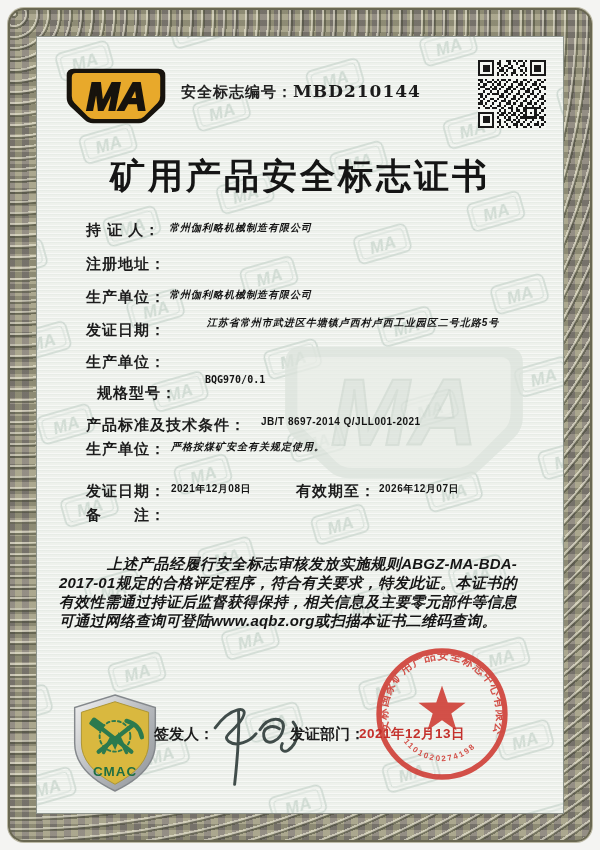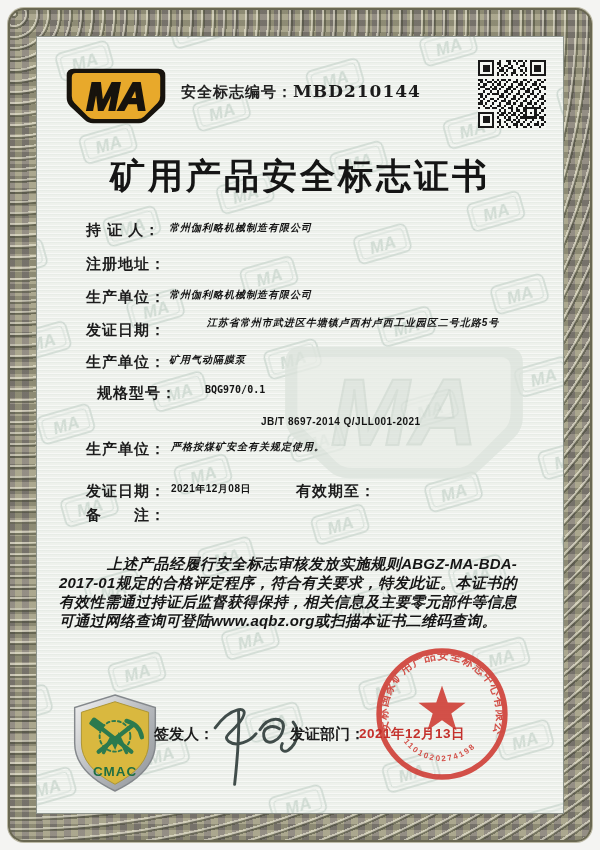--- a/index.html
+++ b/index.html
@@ -108,33 +108,34 @@
 
     <div class="abs row-label" style="left:49px;top:218px;">注册地址：</div>
 
     <div class="abs row-label" style="left:49px;top:251px;">生产单位：</div>
     <div class="abs row-value kai" style="left:132px;top:251px;">常州伽利略机械制造有限公司</div>
 
     <div class="abs row-label" style="left:49px;top:284px;">发证日期：</div>
     <div class="abs row-value kai" style="left:132px;top:276px;width:368px;line-height:19px;">江苏省常州市武进区牛塘镇卢西村卢西工业园区二号北路5号</div>
 
     <div class="abs row-label" style="left:49px;top:316px;">生产单位：</div>
-    <div class="abs row-value kai" style="left:132px;top:316px;">矿用气动隔膜泵</div>
 
     <div class="abs row-label" style="left:60px;top:347px;">规格型号：</div>
-    <div class="abs row-value mono-val" style="left:132px;top:347px;padding-left:36px;">BQG970/0.1</div>
+    <div class="abs row-value mono-val" style="left:132px;top:337px;padding-left:36px;">BQG970/0.1</div>
 
+    <div class="abs row-label" style="left:49px;top:379px;">产品标准及技术条件：</div>
     <div class="abs row-value std-val" style="left:224px;top:379px;">JB/T 8697-2014  Q/JLL001-2021</div>
 
     <div class="abs row-label" style="left:49px;top:403px;">生产单位：</div>
     <div class="abs row-value kai" style="left:134px;top:403px;font-weight:bold;">严格按煤矿安全有关规定使用。</div>
 
     <div class="abs row-label" style="left:49px;top:445px;">发证日期：</div>
     <div class="abs row-value std-val" style="left:134px;top:445px;">2021年12月08日</div>
     <div class="abs row-label" style="left:259px;top:445px;">有效期至：</div>
+    <div class="abs row-value std-val" style="left:342px;top:445px;">2026年12月07日</div>
     <div class="abs row-label" style="left:49px;top:469px;">备　　注：</div>
 
     <div class="abs para">上述产品经履行安全标志审核发放实施规则ABGZ-MA-BDA-2017-01规定的合格评定程序，符合有关要求，特发此证。本证书的有效性需通过持证后监督获得保持，相关信息及主要零元部件等信息可通过网络查询可登陆www.aqbz.org或扫描本证书二维码查询。</div>
 
     <svg class="abs cmac" viewBox="0 0 100 104" xmlns="http://www.w3.org/2000/svg">
       <defs>
         <linearGradient id="sg" x1="0" y1="0" x2="1" y2="1">
           <stop offset="0" stop-color="#f2f2f2"></stop>
             <stop offset=".5" stop-color="#b8bbbf"></stop>
             <stop offset="1" stop-color="#8e9296"></stop>

